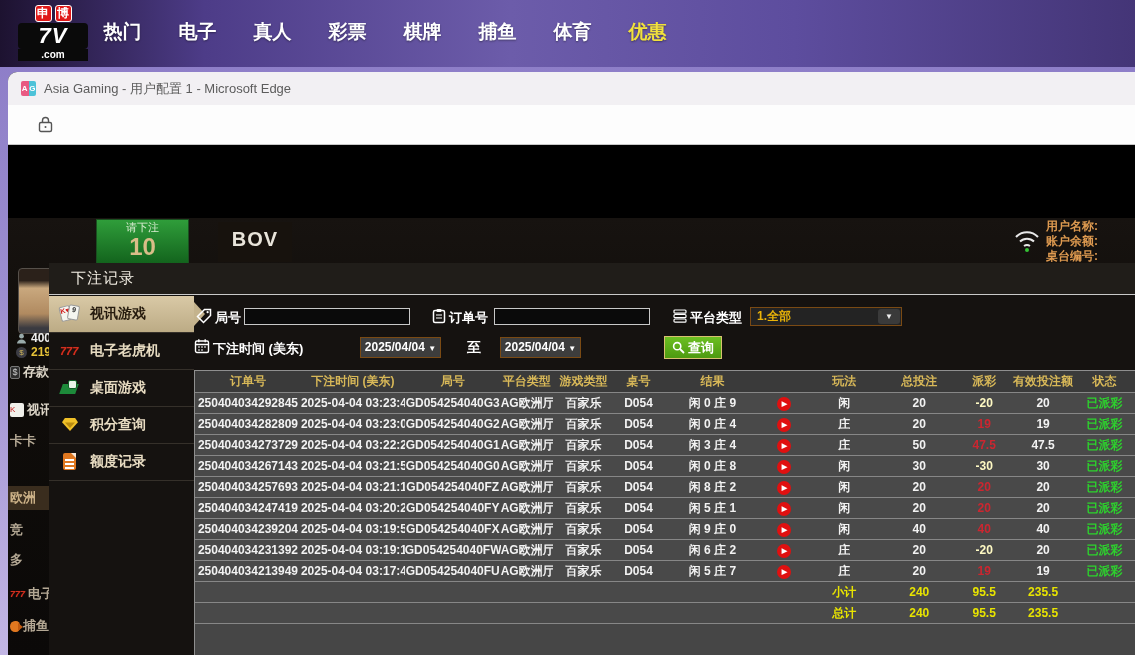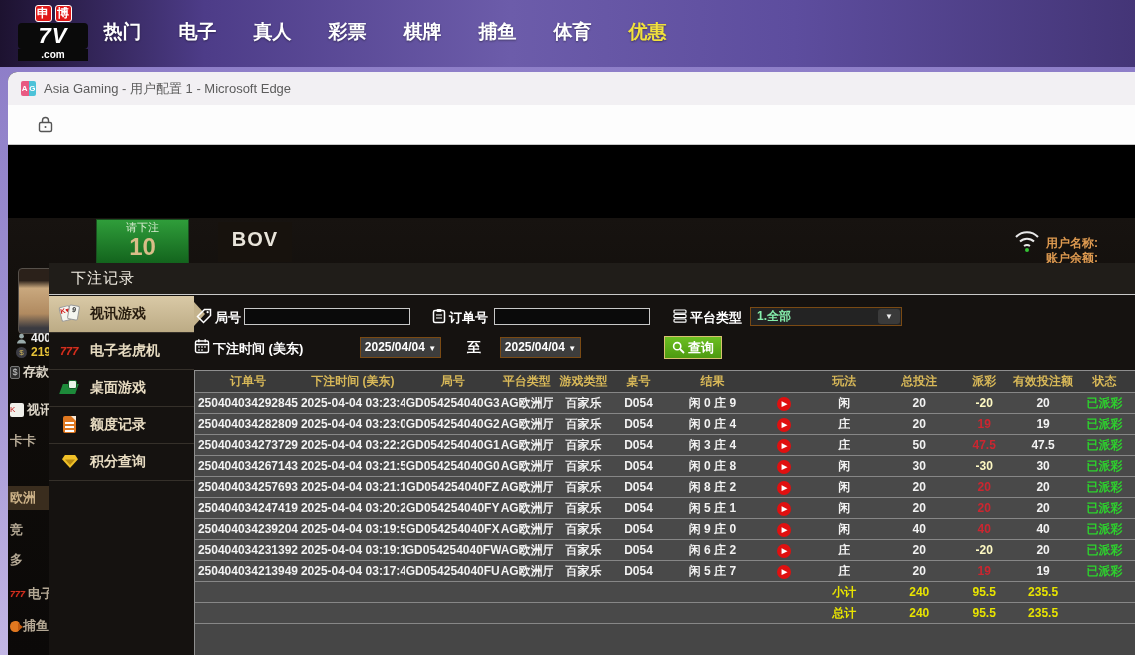--- a/index.html
+++ b/index.html
@@ -51,21 +51,21 @@
   .bet-count { font-size:24px; font-weight:bold; color:#d9bd88; line-height:26px; }
   .bov-sign { position:absolute; left:210px; top:4px; width:74px; height:40px; background:#17120d;
     color:#e8e4da; font-size:20px; font-weight:bold; text-align:center; line-height:34px; letter-spacing:1px; }
   .jackpot { position:absolute; left:828px; top:8px; width:200px; text-align:center; }
   .jp-row { display:flex; align-items:center; gap:6px; }
   .jp-bar-l { flex:1; height:5px; background:linear-gradient(90deg,#a03010,#d86020); border-radius:2px; }
   .jp-bar-r { flex:1; height:5px; background:linear-gradient(90deg,#2060a8,#0a3a78); border-radius:2px; }
   .jp-label { color:#d8b548; font-size:21px; font-weight:900; font-style:italic; letter-spacing:1px; }
   .jp-value { color:#c4a23c; font-size:19px; font-weight:bold; letter-spacing:2px; margin-top:2px; }
   .wifi { position:absolute; left:1004px; top:10px; }
-  .account { position:absolute; left:1038px; top:18px; }
+  .account { position:absolute; left:1038px; top:1px; }
   .account div { color:#de9a50; font-size:12px; font-weight:bold; line-height:15px; }
   .avatar { position:absolute; left:10px; top:50px; width:40px; height:66px; border-radius:4px;
     background:linear-gradient(180deg,#2b211a 0%,#2b211a 18%,#c9a87e 30%,#b08a60 70%,#3a3a40 92%);
     border:1px solid #56504a; }
   .stat-row { position:absolute; left:8px; display:flex; align-items:center; gap:4px; }
   .stat-players { top:113px; } .stat-balance { top:127px; }
   .stat-row .txt { font-size:12px; font-weight:bold; color:#eee; }
   .stat-balance .txt { color:#e6c238; }
   .mini-ic { width:11px; height:11px; border-radius:50%; background:#3c3c44; color:#cbb25a;
     font-size:8px; line-height:11px; text-align:center; }
@@ -114,21 +114,21 @@
   .doc:after { content:""; position:absolute; left:2px; top:6px; width:9px; height:1.5px; background:#fff;
     box-shadow:0 4px 0 #fff, 0 8px 0 #fff; }
 
   .content { position:relative; flex:1; }
   .f-label { position:absolute; color:#fff; font-size:13px; font-weight:bold; }
   .f-icon { position:absolute; width:16px; height:16px; }
   .f-input { position:absolute; height:17px; background:#0a0a0a; border:1px solid #c8c8c8;
     color:#eee; font-size:12px; padding:0 4px; outline:none; }
   .f-select { position:absolute; height:19px; background:#232323; border:1px solid #7a4a14;
     display:flex; align-items:center; cursor:pointer; }
-  .f-select .val { flex:1; color:#86efac; font-size:12px; font-weight:bold; padding-left:6px; }
+  .f-select .val { flex:1; color:#eab308; font-size:12px; font-weight:bold; padding-left:6px; }
   .f-select .caret { width:22px; height:15px; margin-right:1px; background:#3a3a3a; border-radius:3px;
     color:#eee; font-size:8px; text-align:center; line-height:15px; }
   .f-date { position:absolute; height:21px; background:#3d3d3d; border:1px solid #7a4a14;
     color:#fff; font-size:12px; font-weight:bold; text-align:center; line-height:19px; cursor:pointer; }
   .f-date .caret { font-size:8px; }
   .btn-search { position:absolute; height:23px; background:linear-gradient(180deg,#6cbf22,#4d9a10);
     border:1px solid #d8c070; color:#fff; font-size:13px; font-weight:bold; display:flex;
     align-items:center; gap:3px; padding:0 7px; cursor:pointer; }
 
   
@@ -278,29 +278,29 @@
               </div>
               <div class="menu-item">
                 <span class="mi-ic">
                   <span class="dice-a"></span>
                   <span class="dice-b"></span>
                 </span>
                 <span class="lbl">桌面游戏</span>
               </div>
               <div class="menu-item">
                 <span class="mi-ic">
+                  <span class="gem"></span>
+                </span>
+                <span class="lbl">积分查询</span>
+              </div>
+              <div class="menu-item">
+                <span class="mi-ic">
                   <span class="doc"></span>
                 </span>
                 <span class="lbl">额度记录</span>
-              </div>
-              <div class="menu-item">
-                <span class="mi-ic">
-                  <span class="gem"></span>
-                </span>
-                <span class="lbl">积分查询</span>
               </div>
             </div>
 
           <div class="content">
 
             <svg class="f-icon" style="left:2px;top:12px" viewBox="0 0 16 16">
               <path d="M1.5 8.5 L8.5 1.5 H14.5 V7.5 L7.5 14.5 Z" fill="none" stroke="#fff" stroke-width="1.5"></path>
               <circle cx="11.6" cy="4.2" r="1.1" fill="#fff"></circle>
             </svg>
             <div class="f-label" style="left:21px;top:13px">局号</div>

